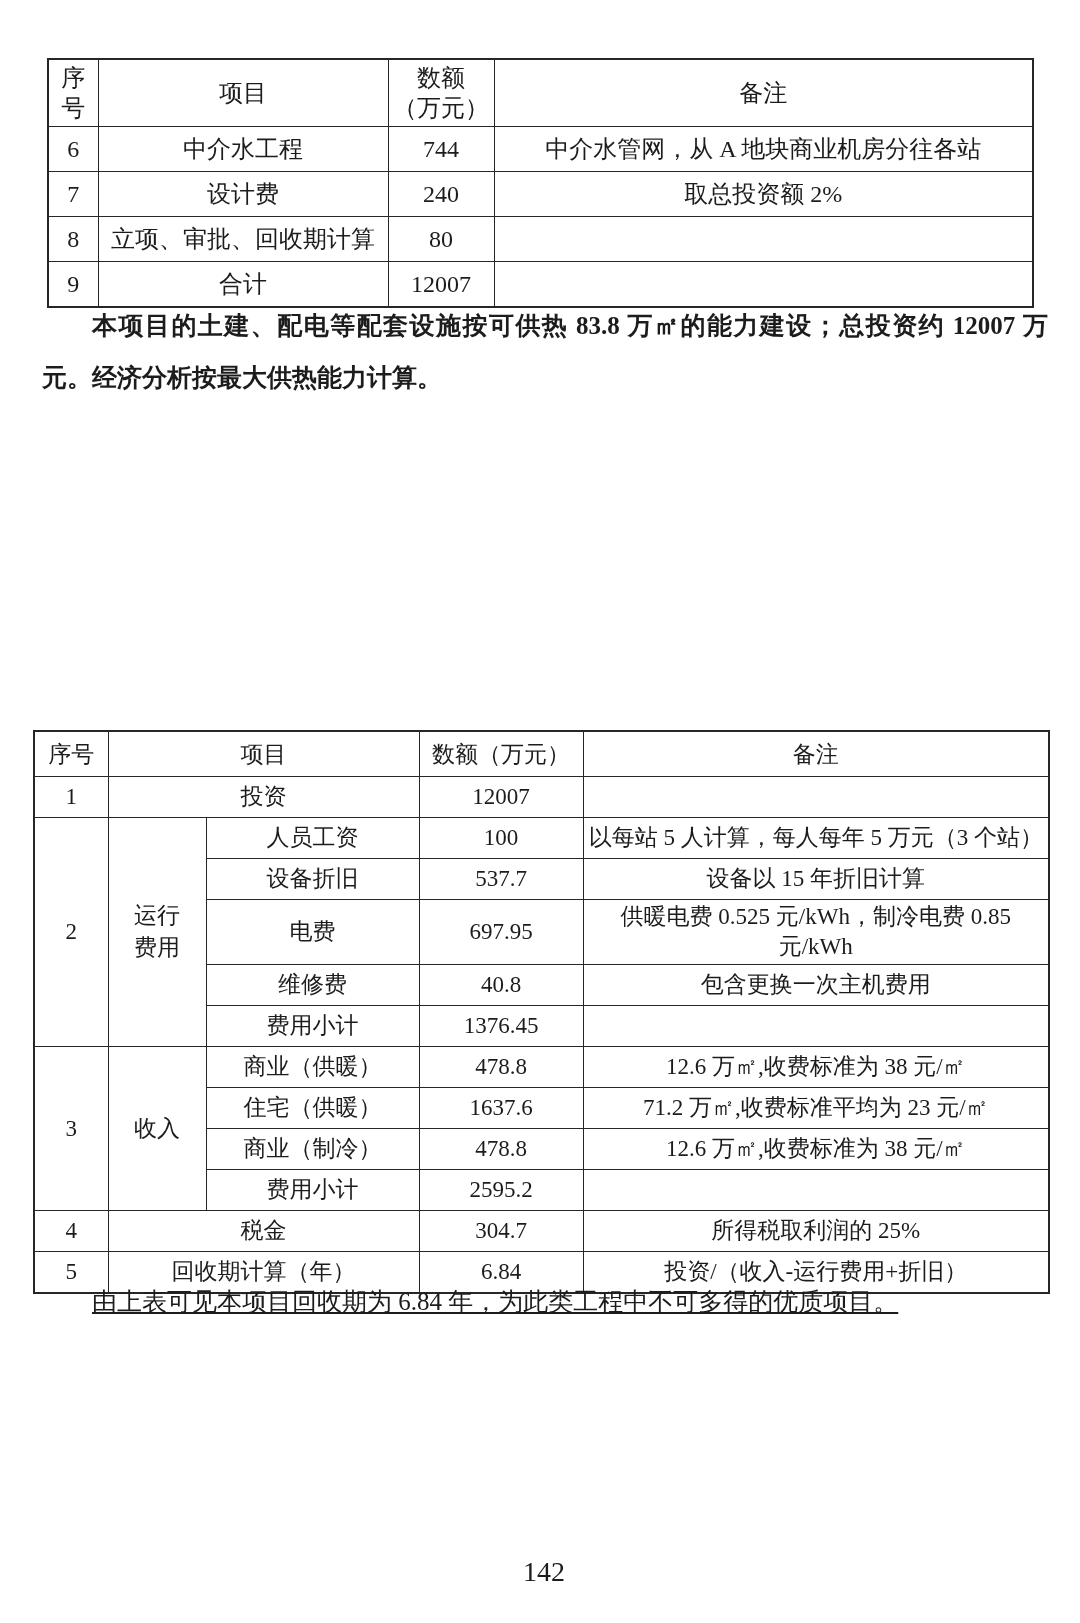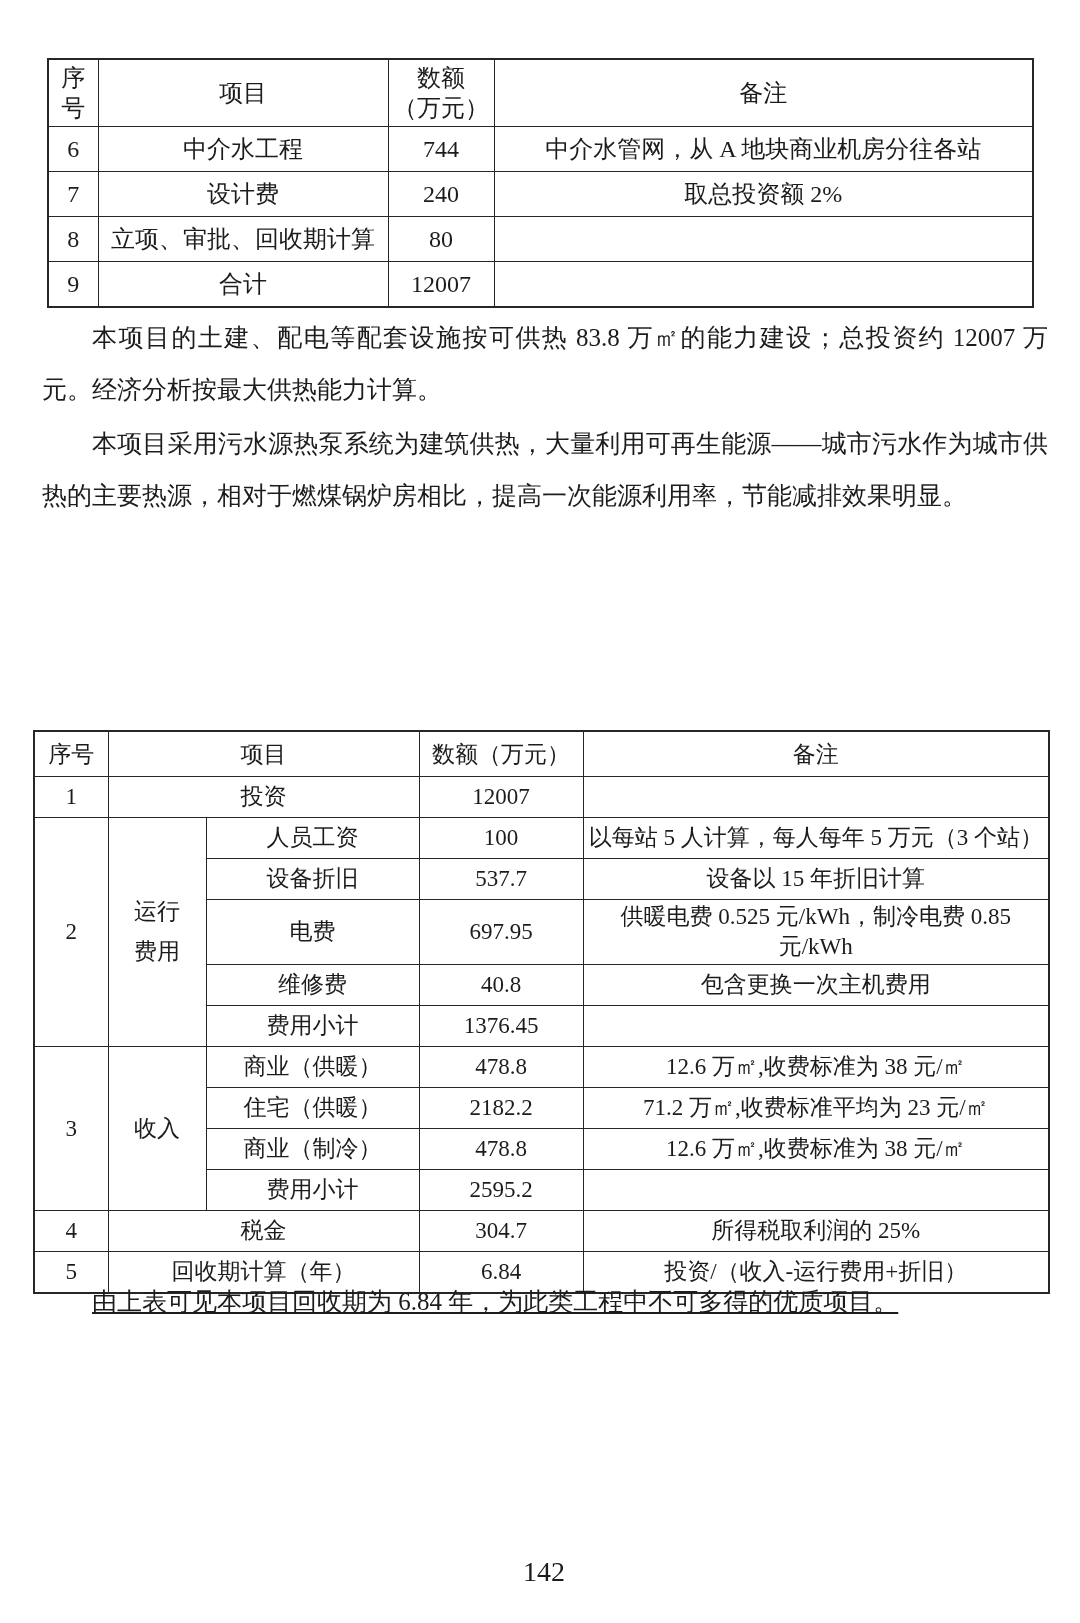--- a/index.html
+++ b/index.html
@@ -23,29 +23,29 @@
     font-size:24px;border:2px solid #262626;
   }
   .t1 th{height:62px;line-height:30px;}
   .t1 td{height:40px;}
   .t2{
     position:absolute;left:33px;top:730px;width:1015px;
     font-size:23px;border:2px solid #262626;
   }
   .t2 th{height:40px;}
   .t2 td{height:36px;line-height:30px;}
-  .cat-cell div{width:2.2em;margin:0 auto;line-height:40px;}
+  .cat-cell div{width:2.2em;margin:0 auto;line-height:32px;}
   
   .text-block{
     position:absolute;left:42px;right:40px;
     font-size:25px;line-height:52px;
     text-align:justify;
   }
   .text-block p{margin:0 0 2px 0;text-indent:2em;}
-  .tb-mid{top:312px;}
+  .tb-mid{top:300px;font-weight:bold;}
   .tb-bottom{top:1276px;text-decoration:underline;}
   .page-footer{
     position:absolute;left:0;right:0;top:1556px;
     text-align:center;font-size:28px;
   }
 </style>
 </head>
 <body>
 
 <div class="page">
@@ -89,21 +89,20 @@
       <td>9</td>
       <td>合计</td>
       <td>12007</td>
       <td></td>
     </tr>
   </tbody>
     </table>
 
   <div class="text-block tb-mid">
     <p>本项目的土建、配电等配套设施按可供热 83.8 万㎡的能力建设；总投资约 12007 万元。经济分析按最大供热能力计算。</p>
-    <p>本项目采用污水源热泵系统为建筑供热，大量利用可再生能源——城市污水作为城市供热的主要热源，相对于燃煤锅炉房相比，提高一次能源利用率，节能减排效果明显。</p>
   </div>
 
   <table class="t2">
     <colgroup>
       <col style="width:74px">
         <col style="width:98px">
         <col style="width:213px">
       <col style="width:164px">
         <col style="width:466px">
     </colgroup>
@@ -155,21 +154,21 @@
       <td rowspan="4">3</td>
       <td rowspan="4" class="cat-cell">
             <div>收入</div>
           </td>
       <td>商业（供暖）</td>
       <td>478.8</td>
       <td>12.6 万㎡,收费标准为 38 元/㎡</td>
     </tr>
     <tr>
       <td>住宅（供暖）</td>
-      <td>2182.2</td>
+      <td>1637.6</td>
       <td>71.2 万㎡,收费标准平均为 23 元/㎡</td>
     </tr>
     <tr>
       <td>商业（制冷）</td>
       <td>478.8</td>
       <td>12.6 万㎡,收费标准为 38 元/㎡</td>
     </tr>
     <tr>
       <td>费用小计</td>
       <td>2595.2</td>

